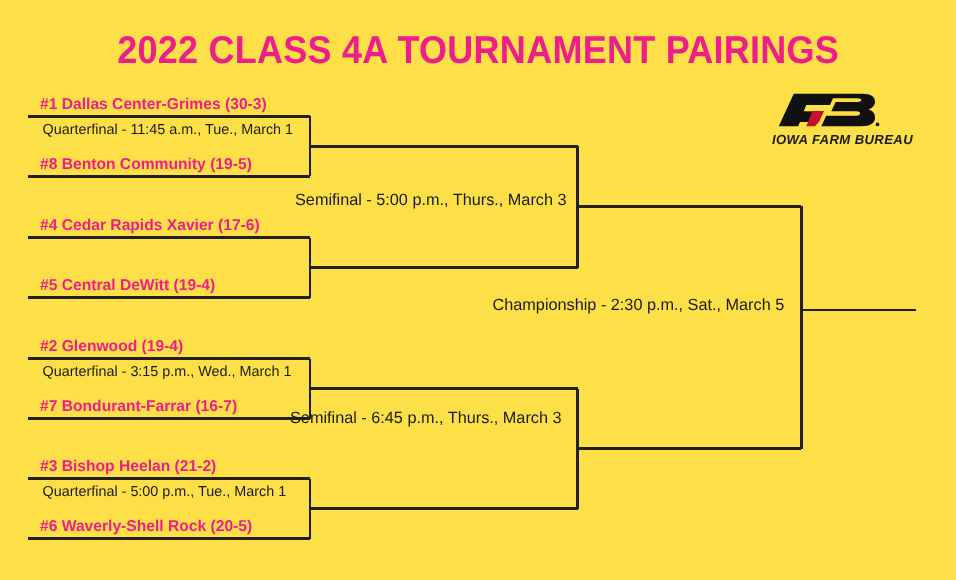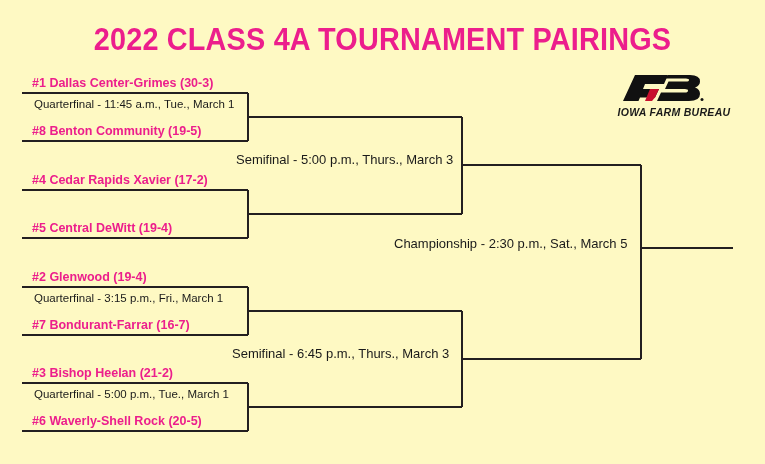--- a/index.html
+++ b/index.html
@@ -9,21 +9,21 @@
     background: #ffffff;
   }
   body {
     font-family: "Liberation Sans", sans-serif;
     -webkit-font-smoothing: antialiased;
   }
   #bracket-page {
     position: relative;
     width: 765px;
     height: 464px;
-    background: #fef9c3;
+    background: #fde047;
     overflow: hidden;
   }
 
   
   #page-title {
     position: absolute;
     left: 0;
     top: 22px;
     width: 765px;
     text-align: center;
@@ -170,29 +170,29 @@
       <line x1="641" y1="248" x2="733" y2="248"></line>
     </g>
   </svg>
 
   <div class="qf" style="left:22px; top:76px;">
     <div class="team">#1 Dallas Center-Grimes (30-3)</div>
   </div>
   <div class="game-label" style="position:absolute; left:22px; top:97px;">Quarterfinal - 11:45 a.m., Tue., March 1</div>
   <div class="team" style="position:absolute; left:22px; top:124px;">#8 Benton Community (19-5)</div>
 
-  <div class="team" style="position:absolute; left:22px; top:173px;">#4 Cedar Rapids Xavier (17-2)</div>
+  <div class="team" style="position:absolute; left:22px; top:173px;">#4 Cedar Rapids Xavier (17-6)</div>
   <div class="team" style="position:absolute; left:22px; top:221px;">#5 Central DeWitt (19-4)</div>
 
   <div class="team" style="position:absolute; left:22px; top:270px;">#2 Glenwood (19-4)</div>
-  <div class="game-label" style="position:absolute; left:22px; top:291px;">Quarterfinal - 3:15 p.m., Fri., March 1</div>
+  <div class="game-label" style="position:absolute; left:22px; top:291px;">Quarterfinal - 3:15 p.m., Wed., March 1</div>
   <div class="team" style="position:absolute; left:22px; top:318px;">#7 Bondurant-Farrar (16-7)</div>
 
   <div class="team" style="position:absolute; left:22px; top:366px;">#3 Bishop Heelan (21-2)</div>
   <div class="game-label" style="position:absolute; left:22px; top:387px;">Quarterfinal - 5:00 p.m., Tue., March 1</div>
   <div class="team" style="position:absolute; left:22px; top:414px;">#6 Waverly-Shell Rock (20-5)</div>
 
   <div class="round-label" style="left:236px; top:152px;">Semifinal - 5:00 p.m., Thurs., March 3</div>
-  <div class="round-label" style="left:232px; top:346px;">Semifinal - 6:45 p.m., Thurs., March 3</div>
+  <div class="round-label" style="left:232px; top:326px;">Semifinal - 6:45 p.m., Thurs., March 3</div>
 
   <div class="round-label" style="left:394px; top:236px;">Championship - 2:30 p.m., Sat., March 5</div>
 
 </div>
 
 </body></html>

